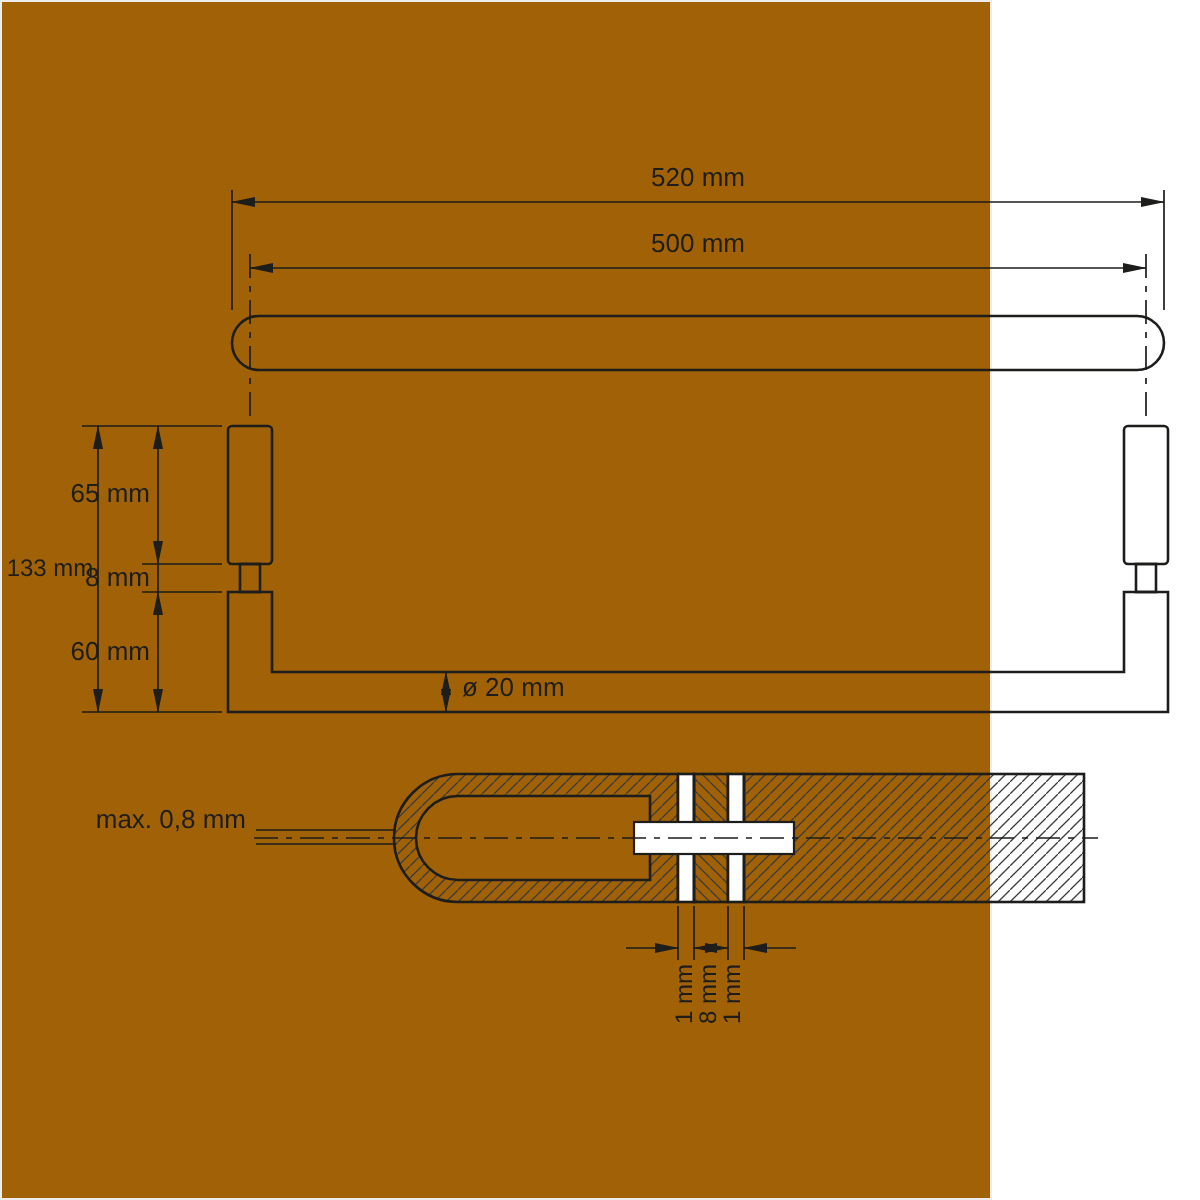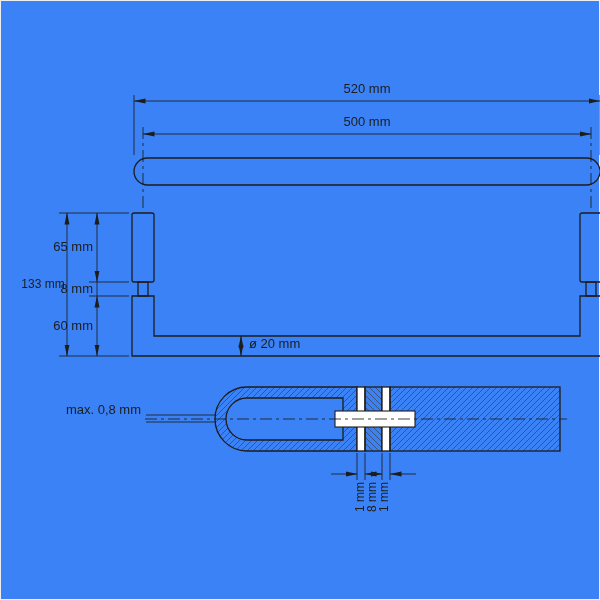--- a/index.html
+++ b/index.html
@@ -1,20 +1,19 @@
 <!DOCTYPE html>
 <html><head>
 <meta charset="utf-8">
 <style>
   html, body { margin: 0; padding: 0; background: #ffffff; }
   .canvas {
-    width: 600px; height: 600px; box-sizing: border-box;
-    background: #3b82f6; border: 1px solid #ededed;
+    width: 496px; height: 600px; box-sizing: border-box;
+    background: #a16207; border: 1px solid #ededed;
     font-family: "Liberation Sans", sans-serif;
-    padding-left: 18px;
   }
   svg { display: block; }
   text {
     font-family: "Liberation Sans", sans-serif;
     fill: #1d1d1b;
     font-size: 13px;
   }
   .small { font-size: 12px; }
   .obj  { fill: none; stroke: #1d1d1b; stroke-width: 1.3; }
   .thin { fill: none; stroke: #1d1d1b; stroke-width: 0.85; }

